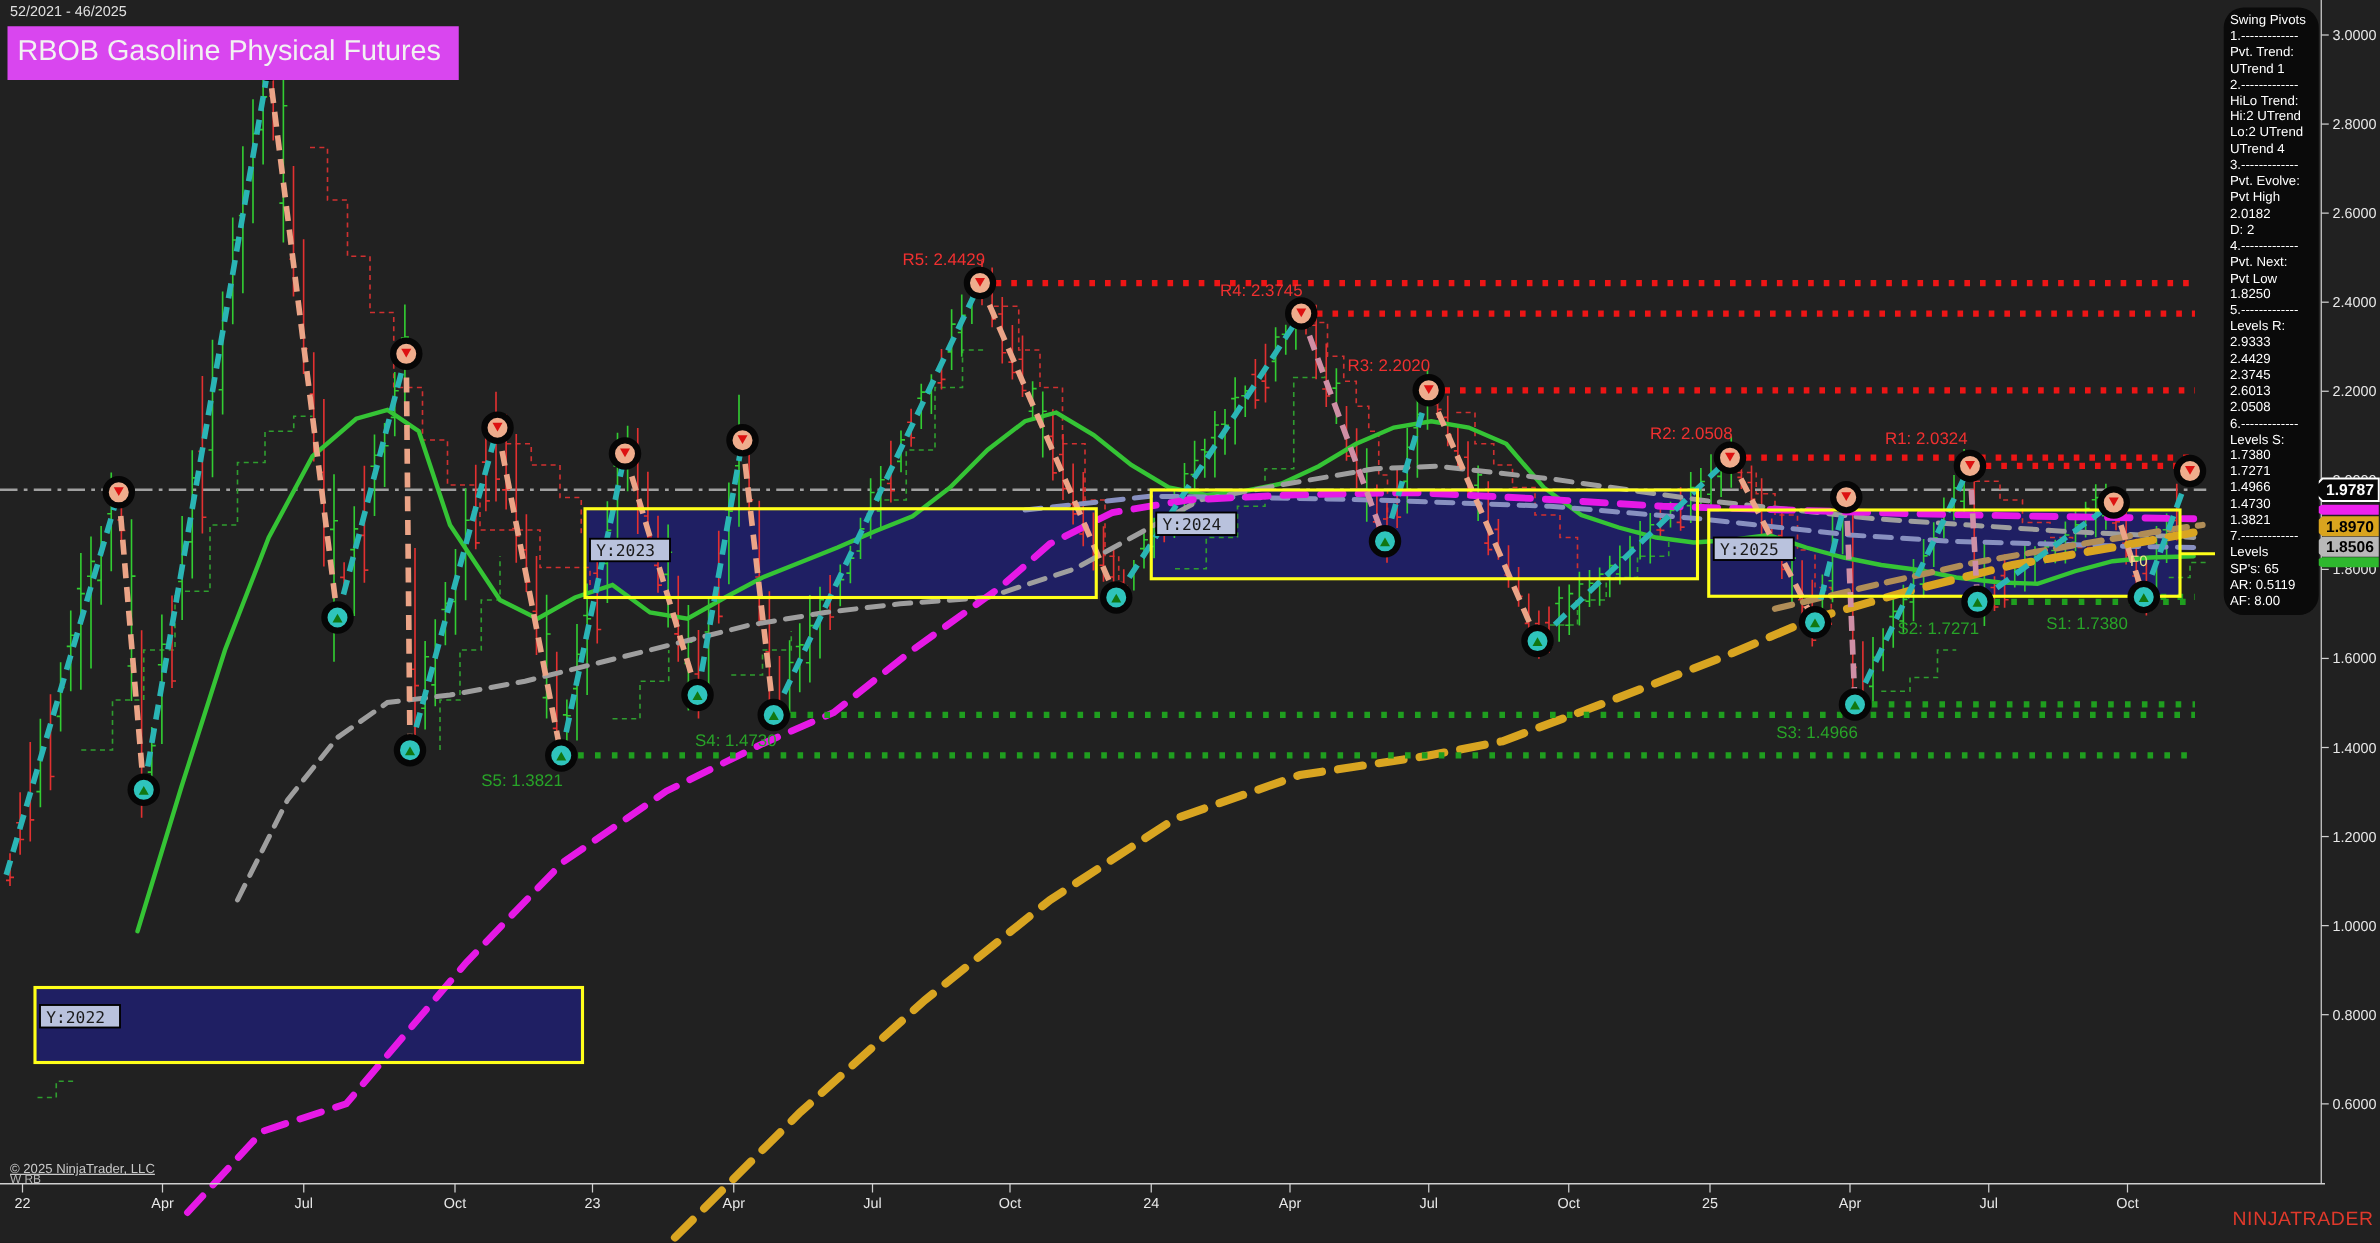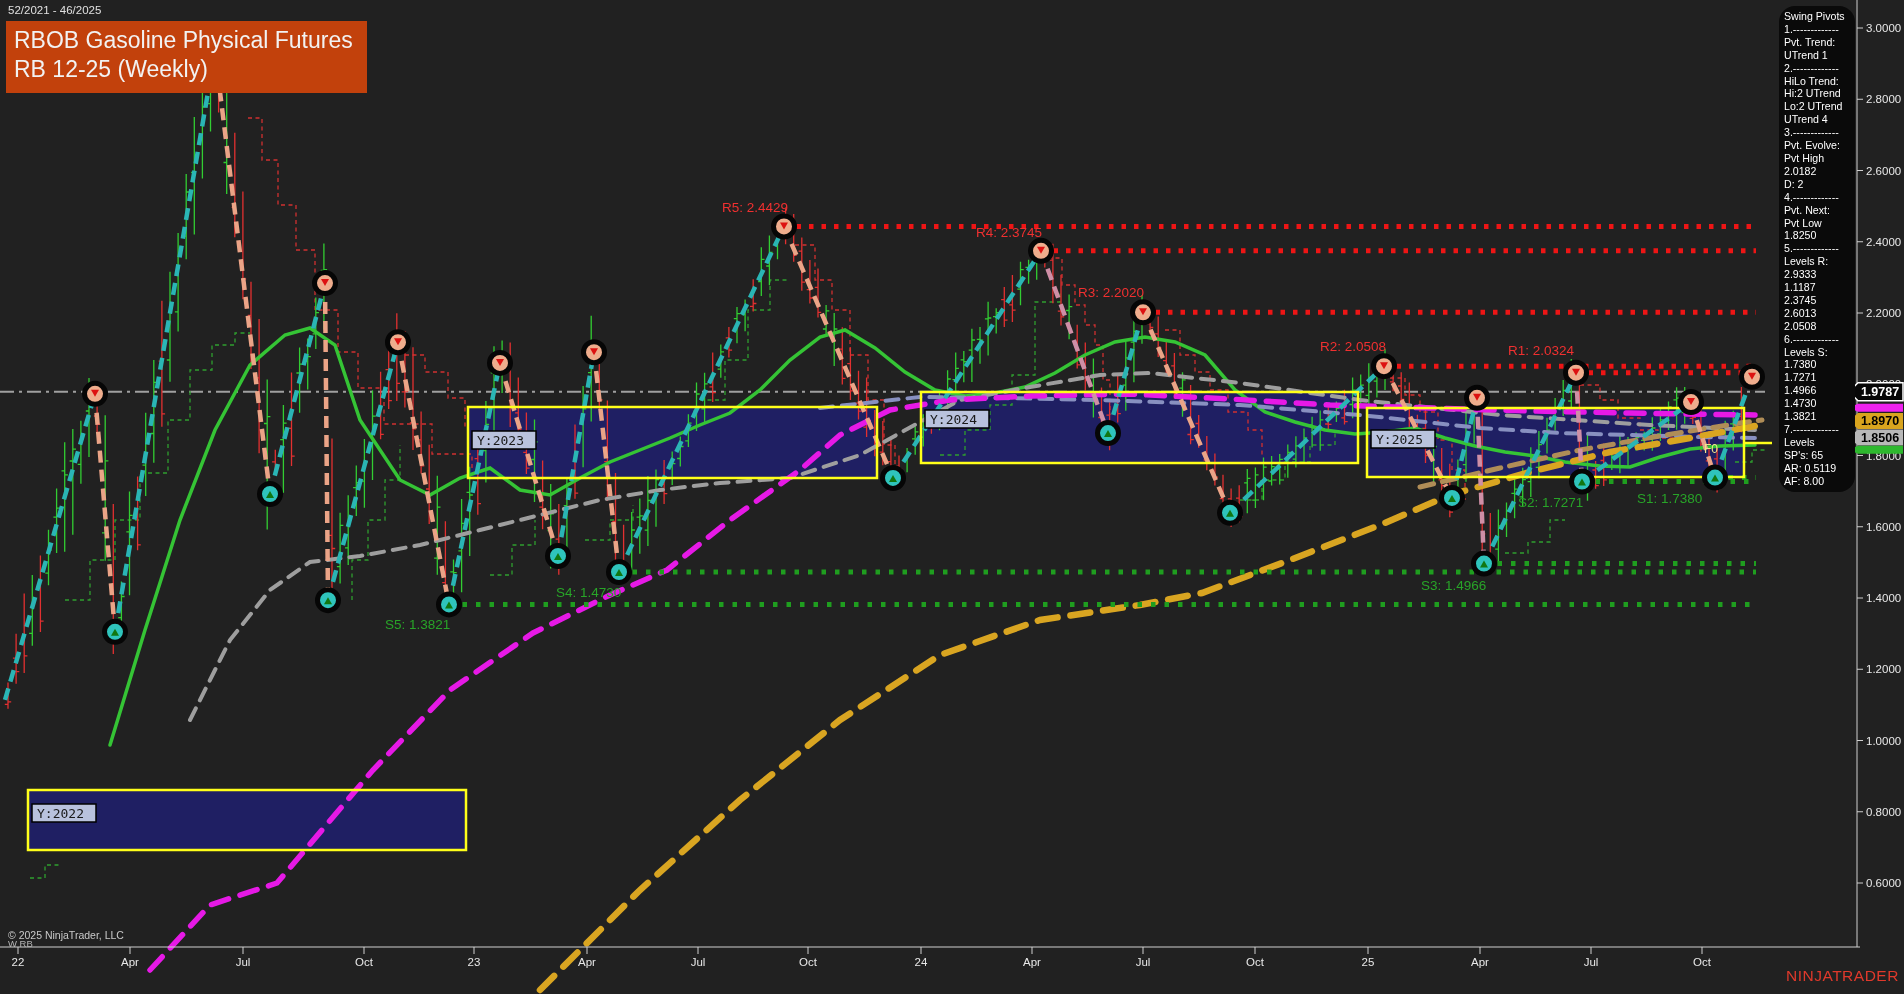--- a/index.html
+++ b/index.html
@@ -1,24 +1,24 @@
 <!DOCTYPE html>
 <html><head>
 <meta charset="utf-8">
 <style>
   html,body{margin:0;padding:0;background:#1f1f1f;width:1904px;height:994px;overflow:hidden;
     font-family:"Liberation Sans",sans-serif;}
   #stage{position:relative;width:1904px;height:994px;background:#212121;}
   svg{position:absolute;left:0;top:0;}
   #range-label{position:absolute;left:8px;top:4px;font-size:11.5px;color:#e0e0e0;z-index:6;}
-  #title-box{position:absolute;left:6px;top:21px;background:#c2410c;color:#f2f2f2;
+  #title-box{position:absolute;left:6px;top:21px;background:#d946ef;color:#f2f2f2;
     padding:5px 14px 9px 8px;font-size:23px;line-height:29px;z-index:5;}
   #swing-panel{position:absolute;left:1779px;top:6px;width:66px;background:#0a0a0a;color:#ffffff;
     padding:4px 5px;font-size:10.6px;line-height:12.9px;z-index:6;white-space:nowrap;border-radius:16px;}
-  #copyright{position:absolute;left:8px;top:929px;font-size:10.5px;color:#c9c9c9;z-index:6;}
+  #copyright{position:absolute;left:8px;top:929px;font-size:10.5px;color:#c9c9c9;z-index:6;text-decoration:underline;}
   #wrb{position:absolute;left:8px;top:938px;font-size:9.5px;color:#b5b5b5;z-index:6;}
   #brand{position:absolute;left:1786px;top:967px;font-size:15.5px;font-weight:normal;
     letter-spacing:.5px;color:#e0392b;z-index:6;}
 </style>
 </head>
 <body>
 
 <div id="stage">
   <svg id="chart-svg" width="1904" height="994" viewBox="0 0 1904 994">
       <g>
@@ -257,21 +257,20 @@
         <text x="1591" y="966" fill="#e8e8e8" font-size="11.5" text-anchor="middle">Jul</text>
         <line x1="1702" y1="947" x2="1702" y2="954" stroke="#d0d0d0" stroke-width="1"></line>
         <text x="1702" y="966" fill="#e8e8e8" font-size="11.5" text-anchor="middle">Oct</text>
       </g>
     </svg>
 
   <div id="range-label">52/2021 - 46/2025</div>
 
   <div id="title-box">
     <div>RBOB Gasoline Physical Futures</div>
-    <div>RB 12-25 (Weekly)</div>
   </div>
 
   <div id="swing-panel">
       <div>Swing Pivots</div>
       <div>1.-------------</div>
       <div>Pvt. Trend:</div>
       <div>UTrend 1</div>
       <div>2.-------------</div>
       <div>HiLo Trend:</div>
       <div>Hi:2 UTrend</div>
@@ -282,21 +281,21 @@
       <div>Pvt High</div>
       <div>2.0182</div>
       <div>D: 2</div>
       <div>4.-------------</div>
       <div>Pvt. Next:</div>
       <div>Pvt Low</div>
       <div>1.8250</div>
       <div>5.-------------</div>
       <div>Levels R:</div>
       <div>2.9333</div>
-      <div>1.1187</div>
+      <div>2.4429</div>
       <div>2.3745</div>
       <div>2.6013</div>
       <div>2.0508</div>
       <div>6.-------------</div>
       <div>Levels S:</div>
       <div>1.7380</div>
       <div>1.7271</div>
       <div>1.4966</div>
       <div>1.4730</div>
       <div>1.3821</div>

